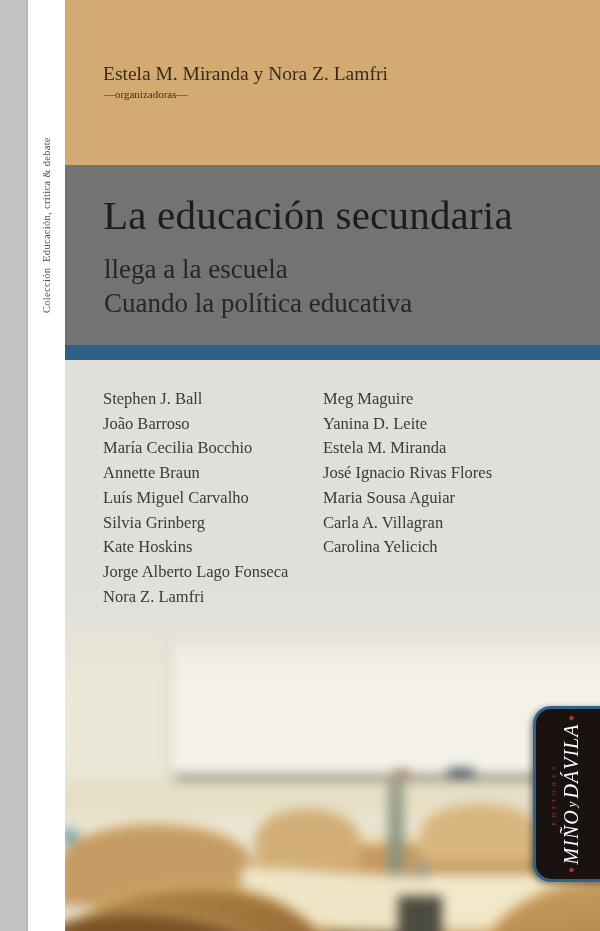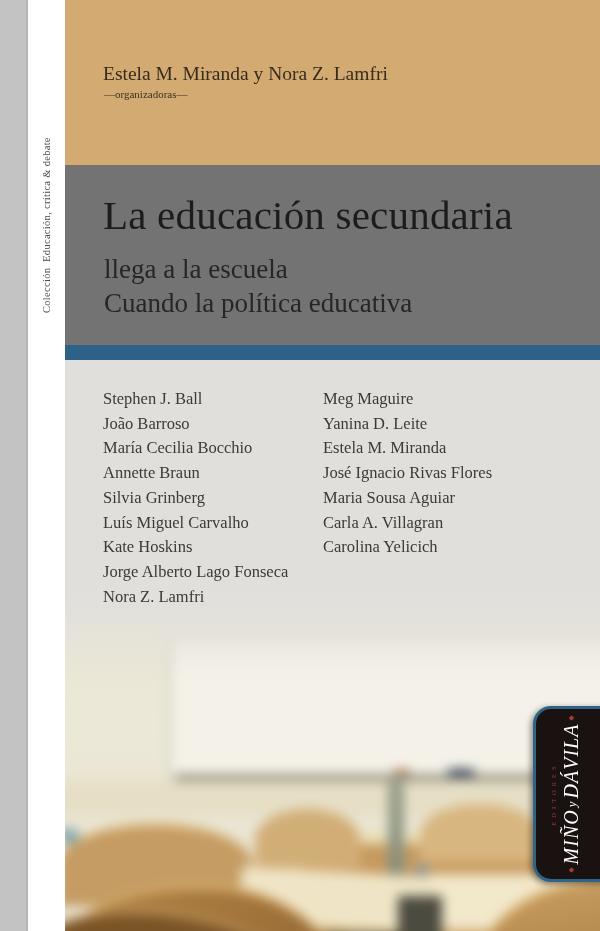--- a/index.html
+++ b/index.html
@@ -141,22 +141,22 @@
         </div>
         <div class="photo-fade"></div>
       </div>
 
       <div class="names">
         <div class="col col-left">
           <span class="name">Stephen J. Ball</span>
           <span class="name">João Barroso</span>
           <span class="name">María Cecilia Bocchio</span>
           <span class="name">Annette Braun</span>
+          <span class="name">Luís Miguel Carvalho</span>
           <span class="name">Silvia Grinberg</span>
-          <span class="name">Luís Miguel Carvalho</span>
           <span class="name">Kate Hoskins</span>
           <span class="name">Jorge Alberto Lago Fonseca</span>
           <span class="name">Nora Z. Lamfri</span>
         </div>
         <div class="col">
           <span class="name">Meg Maguire</span>
           <span class="name">Yanina D. Leite</span>
           <span class="name">Estela M. Miranda</span>
           <span class="name">José Ignacio Rivas Flores</span>
           <span class="name">Maria Sousa Aguiar</span>

